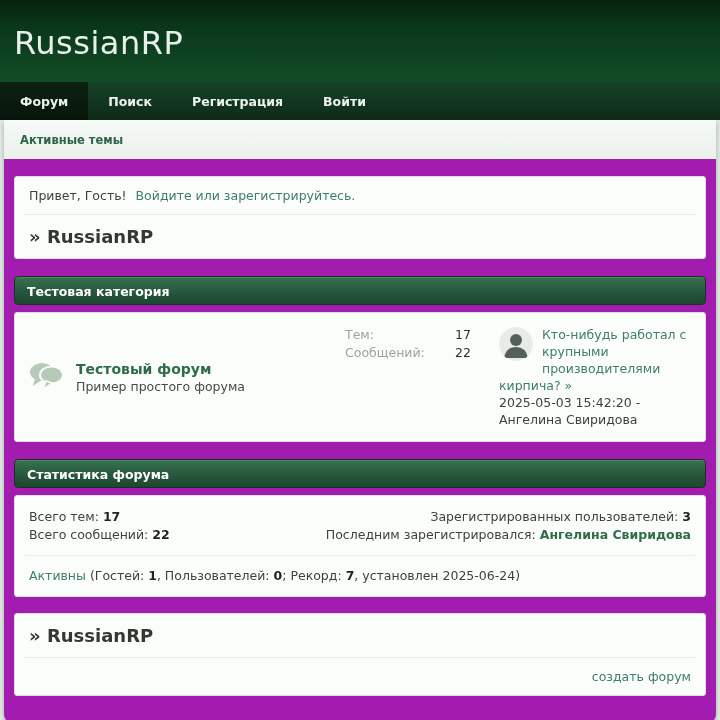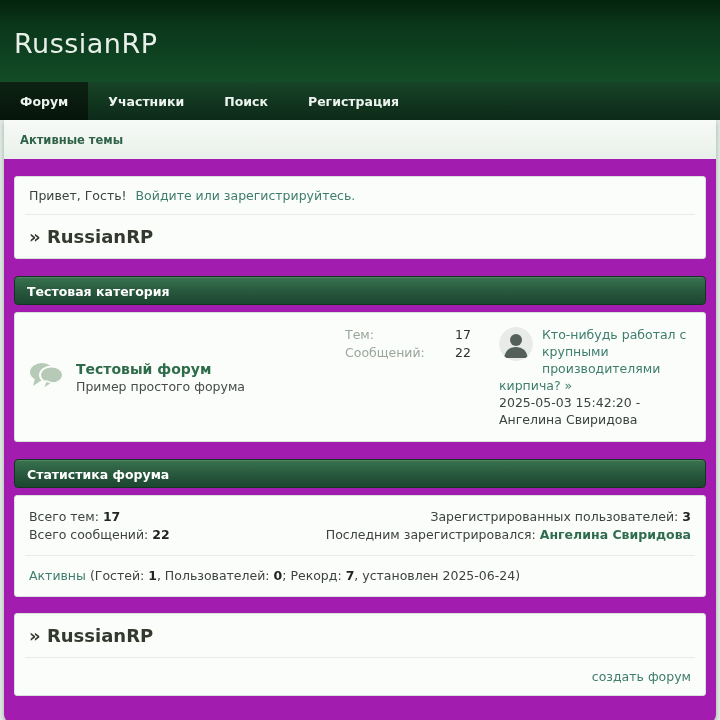--- a/index.html
+++ b/index.html
@@ -12,21 +12,21 @@
     overflow:hidden;
   }
   
   .site-header{
     height:82px;
     background:linear-gradient(180deg,#04230c 0%,#0a361a 30%,#124d27 100%);
     display:flex;align-items:center;
     padding:0 14px;box-sizing:border-box;
   }
   .site-title{
-    color:#e9f0ea;font-size:27px;font-weight:400;letter-spacing:.5px;
+    color:#e9f0ea;font-size:32px;font-weight:400;letter-spacing:.5px;
     margin:0;margin-top:4px;
   }
   
   .main-nav{
     height:38px;
     background:linear-gradient(180deg,#174328 0%,#0d2a18 100%);
     display:flex;align-items:stretch;
   }
   .nav-item{
     display:flex;align-items:center;
@@ -111,23 +111,23 @@
 </style>
 </head>
 <body>
 
 <div class="site-header">
   <h1 class="site-title">RussianRP</h1>
 </div>
 
 <div class="main-nav">
   <a class="nav-item active">Форум</a>
-  <a class="nav-item">Участники</a>
   <a class="nav-item">Поиск</a>
   <a class="nav-item">Регистрация</a>
+  <a class="nav-item">Войти</a>
 </div>
 
 <div class="container">
 
   <div class="crumbs-band">
     <span>Активные темы</span>
   </div>
 
   <div class="inner">
 

